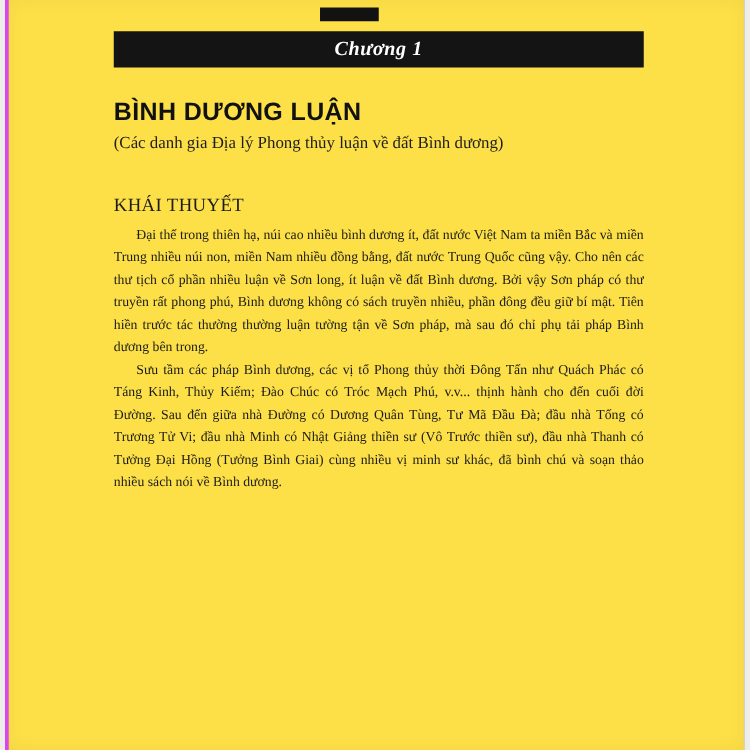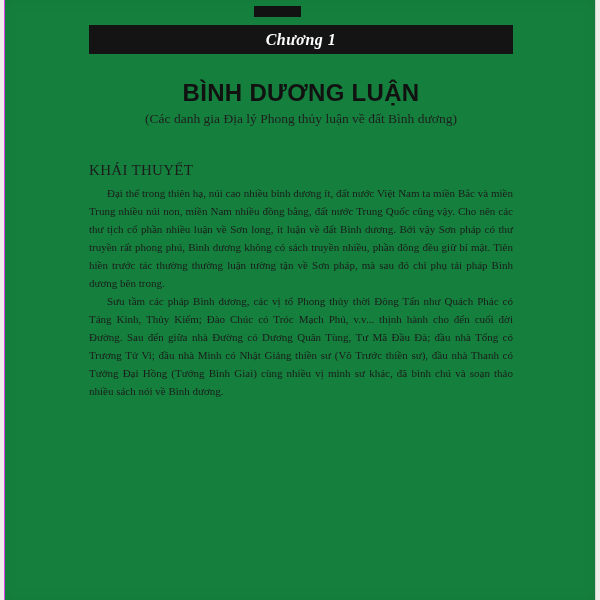--- a/index.html
+++ b/index.html
@@ -14,22 +14,22 @@
     background: #efedea;
     overflow: hidden;
     font-family: "Liberation Serif", serif;
   }
   .page {
     position: absolute;
     left: 4px;
     top: 0;
     width: 592px;
     height: 600px;
-    background: #15803d;
-    border-left: 1px solid #d946ef;
+    background: #fde047;
+    border-left: 3px solid #d946ef;
     border-right: 1px solid #d3d0cb;
     box-shadow: inset 0 0 14px rgba(0,0,0,0.05);
     box-sizing: border-box;
     color: #1c1c1c;
     overflow: hidden;
   }
   .scan-artifact {
     position: absolute;
     left: 249px;
     top: 6px;
@@ -51,30 +51,28 @@
     display: flex;
     align-items: center;
     justify-content: center;
     font-style: italic;
     font-weight: bold;
     font-size: 16px;
     letter-spacing: 0.5px;
   }
   .book-title {
     margin-top: 25px;
-    text-align: center;
     font-family: "Liberation Sans", sans-serif;
     font-weight: bold;
-    font-size: 24px;
+    font-size: 20px;
     letter-spacing: 0.3px;
     color: #111;
   }
   .subtitle {
     margin-top: 4px;
-    text-align: center;
     font-size: 13.5px;
     color: #1e1e1e;
   }
   .section-heading {
     margin-top: 35px;
     margin-bottom: 5px;
     font-weight: normal;
     font-size: 15px;
     letter-spacing: 0.3px;
   }

